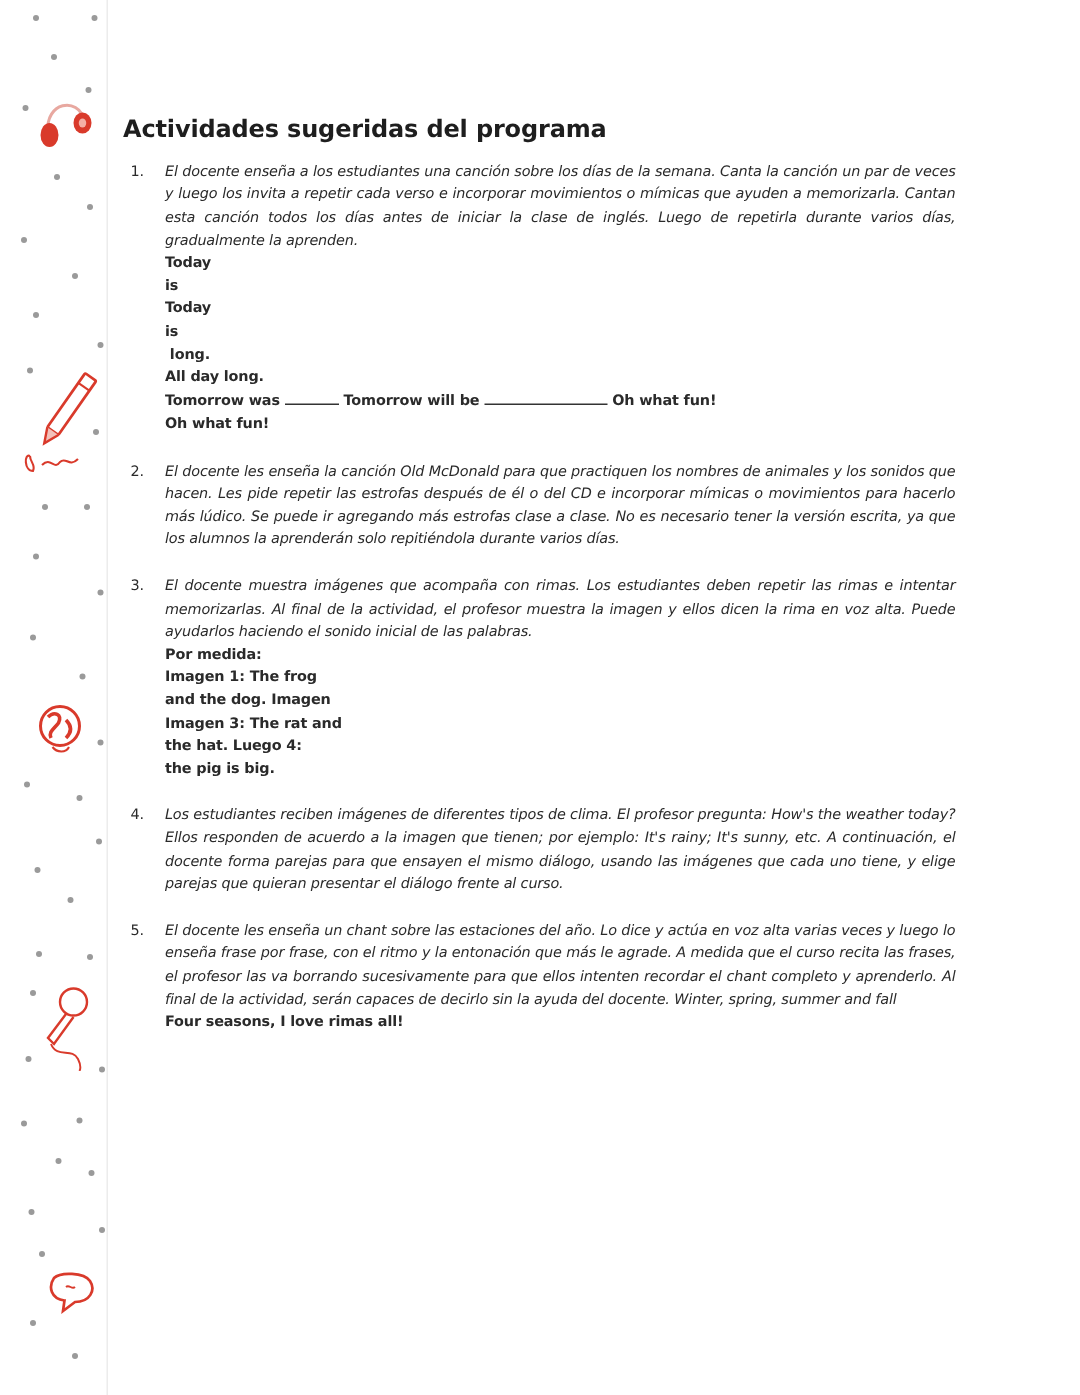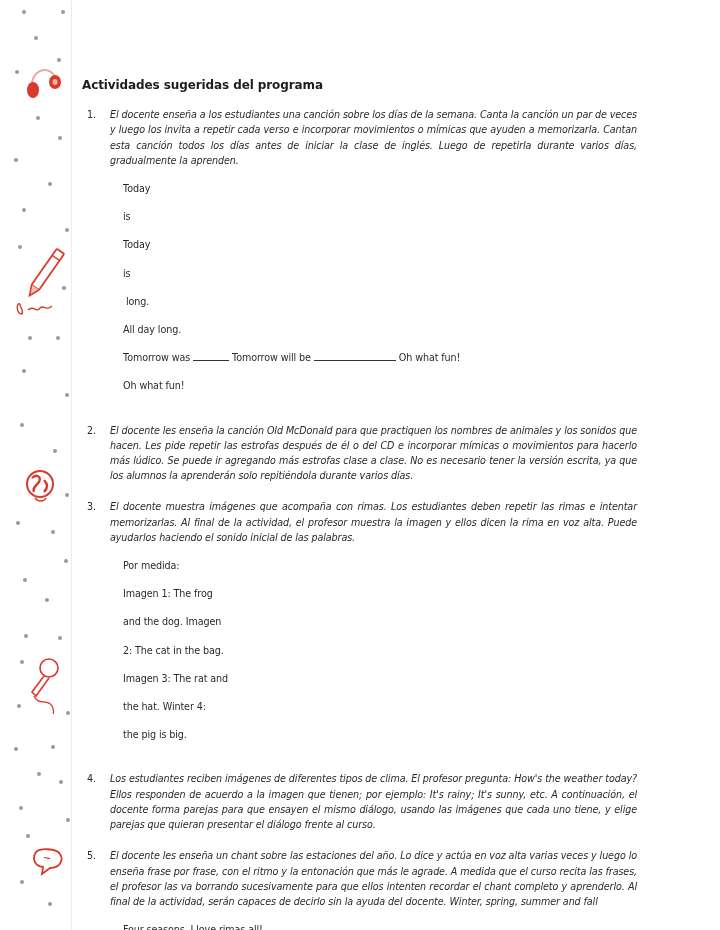--- a/index.html
+++ b/index.html
@@ -14,27 +14,27 @@
     .dot {
       position: absolute; width: 4px; height: 4px; border-radius: 50%;
       background: #9a9a9a;
     }
     .deco { position: absolute; }
     .page {
       position: absolute; left: 82px; top: 78px; width: 555px;
       font-size: 9.6px; line-height: 15.2px; letter-spacing: -0.1px;
     }
     .title {
-      font-weight: bold; font-size: 12px; margin: 0 0 14px 0; color: #1e1e1e;
+      font-weight: bold; font-size: 16px; margin: 0 0 14px 0; color: #1e1e1e;
     }
     .item { display: flex; margin-bottom: 16px; }
     .num { width: 28px; flex: 0 0 28px; padding-left: 5px; box-sizing: border-box; }
     .body { flex: 1; }
     .para { text-align: justify; margin: 0; font-style: italic; }
-    .line { margin: 13px; white-space: pre; }
+    .line { margin: 0; white-space: pre; font-weight: bold; }
     .blank { display: inline-block; border-bottom: 1px solid #333; height: 10px; vertical-align: baseline; }
   </style>
 </head>
 <body>
 
 <div class="margin-line"></div>
 
 <div>
   <div class="dot" style="left:22px;top:10px"></div>
   <div class="dot" style="left:61px;top:10px"></div>
@@ -135,23 +135,22 @@
     </div>
   </div>
 
   <div class="item">
     <div class="num">3.</div>
     <div class="body">
       <p class="para">El docente muestra imágenes que acompaña con rimas. Los estudiantes deben repetir las rimas e intentar memorizarlas. Al final de la actividad, el profesor muestra la imagen y ellos dicen la rima en voz alta. Puede ayudarlos haciendo el sonido inicial de las palabras.</p>
       <p class="line">Por medida:</p>
       <p class="line">Imagen 1: The frog</p>
       <p class="line">and the dog. Imagen</p>
-      <p class="line">2: The cat in the bag.</p>
       <p class="line">Imagen 3: The rat and</p>
-      <p class="line">the hat. Winter 4:</p>
+      <p class="line">the hat. Luego 4:</p>
       <p class="line">the pig is big.</p>
     </div>
   </div>
 
   <div class="item">
     <div class="num">4.</div>
     <div class="body">
       <p class="para">Los estudiantes reciben imágenes de diferentes tipos de clima. El profesor pregunta: How's the weather today? Ellos responden de acuerdo a la imagen que tienen; por ejemplo: It's rainy; It's sunny, etc. A continuación, el docente forma parejas para que ensayen el mismo diálogo, usando las imágenes que cada uno tiene, y elige parejas que quieran presentar el diálogo frente al curso.</p>
     </div>
   </div>

